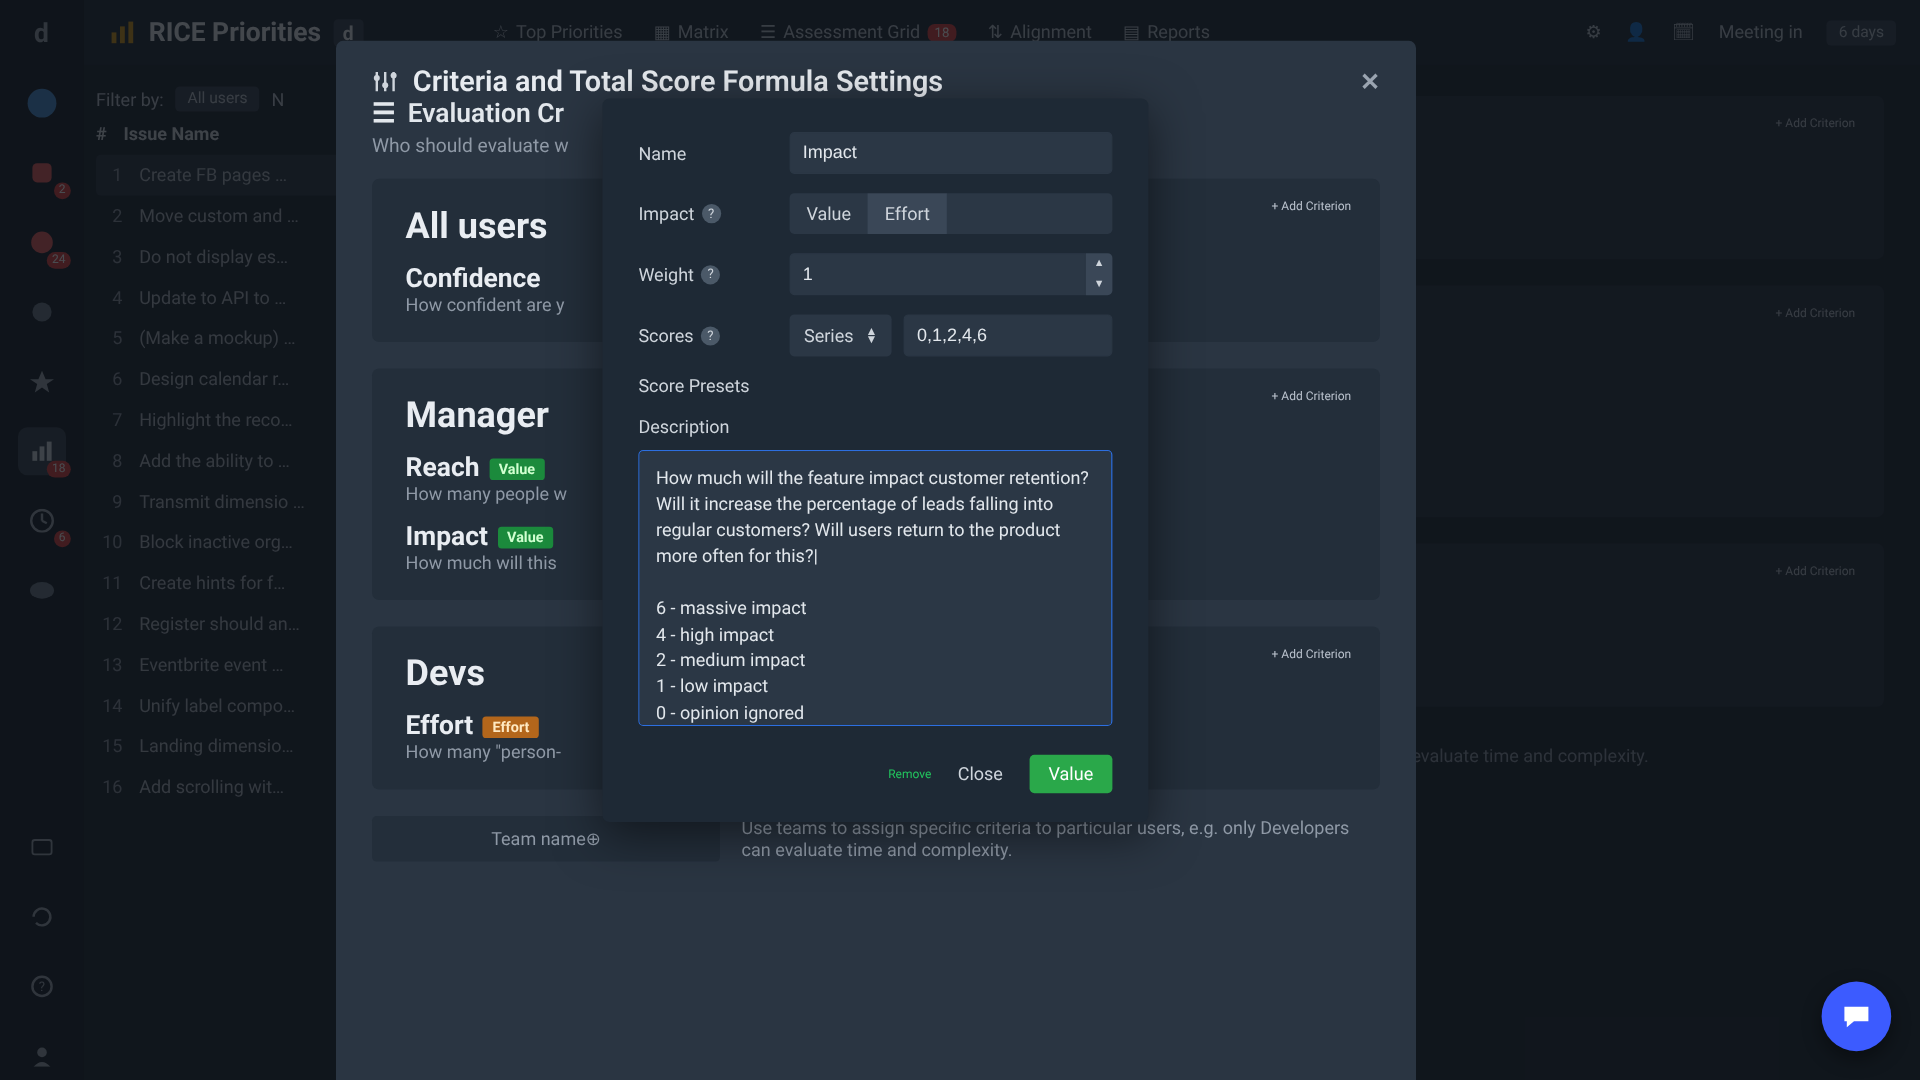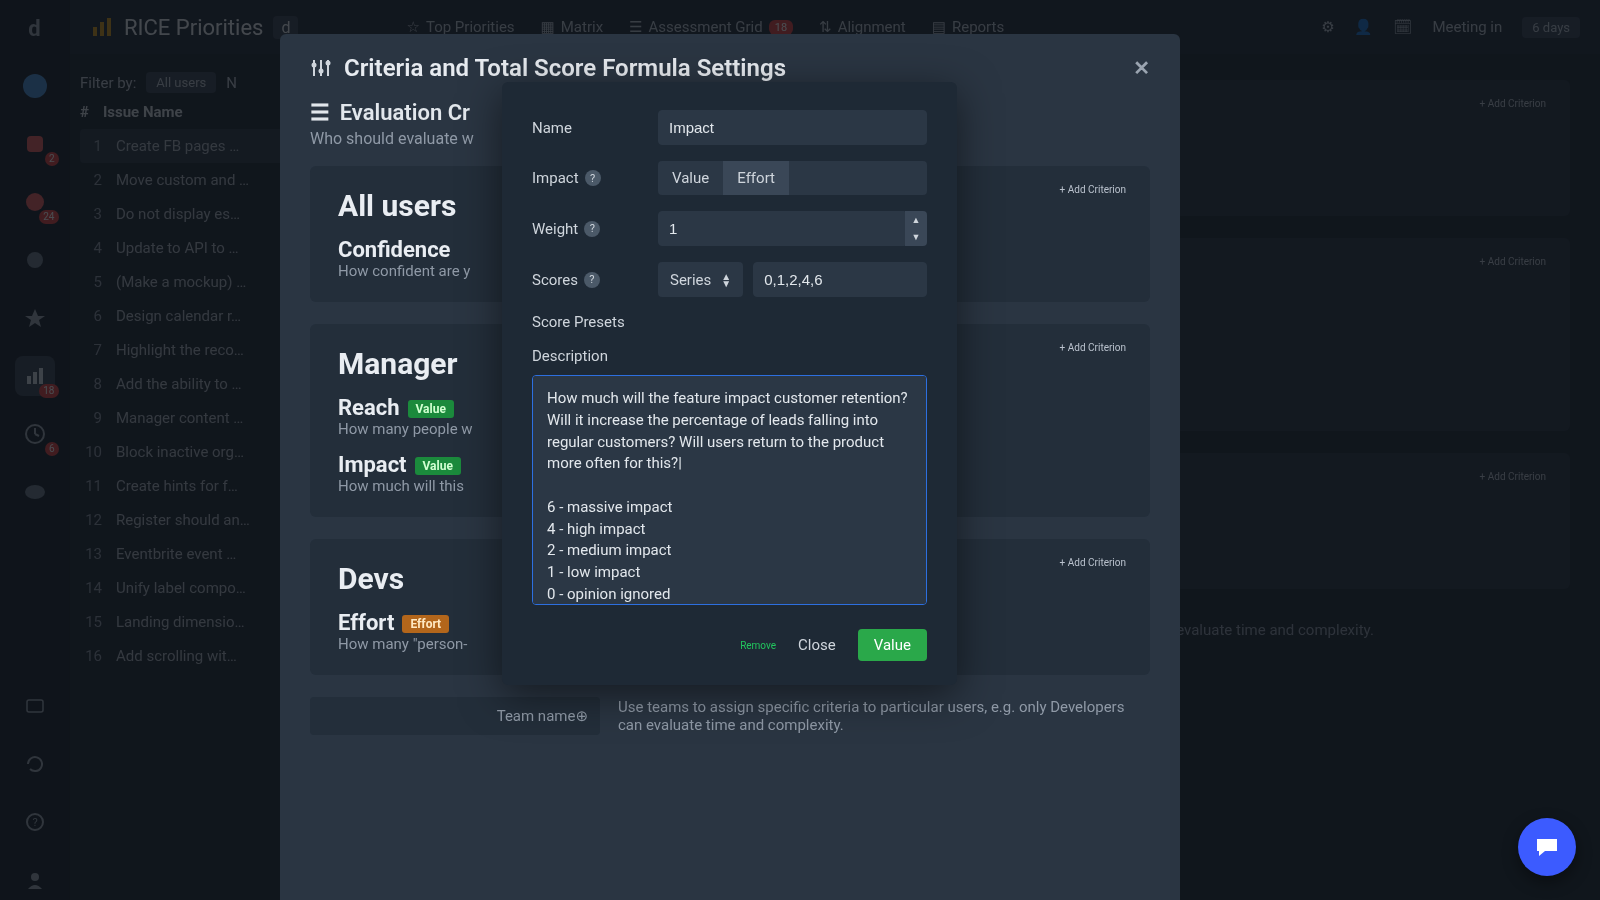--- a/index.html
+++ b/index.html
@@ -70,21 +70,21 @@
     gap: 22px;
     background: #232d3a;
     font-size: 15px;
     color: #b8c1cc;
   }
   .top-title {
     display: flex;
     align-items: center;
     gap: 10px;
     font-size: 22px;
-    font-weight: normal;
+    font-weight: bold;
     color: #e6ebf0;
     margin-right: 6px;
   }
   .top-tabs {
     display: flex;
     gap: 26px;
     margin-left: 80px;
   }
   .top-tab { display: flex; align-items: center; gap: 6px; cursor: pointer;}
   .top-tab .tb-badge {
@@ -191,38 +191,37 @@
     margin-top:14px;
   }
   .criteria-group .sub { color:#8f99a6; font-size:15px;}
   .tag-val { background:#1b8a3c; color:#d0ffd0; font-size:12px; padding:2px 8px; border-radius:3px; margin-left:8px; vertical-align:middle;}
   .tag-eff { background:#b3661b; color:#ffe9c2; font-size:12px; padding:2px 8px; border-radius:3px; margin-left:8px; vertical-align:middle;}
   .add-crit { position:absolute; right:24px; top:18px; color:#bac2cd; font-size:10px;}
   .team-input-row {
     display:flex; align-items:center; gap:18px; margin-top:12px;
   }
   .team-input {
-    width:290px; padding:10px 12px; background:#2a3542; border-radius:4px; color:#8f99a6; font-size:15px; display:flex; align-items:center; justify-content:flex-end;
+    width:290px; padding:10px 12px; background:#2a3542; border-radius:4px; color:#8f99a6; font-size:15px; display:flex; align-items:center; justify-content:center;
   }
   .team-hint { color:#8f99a6; font-size:15px; flex:1;}
   
   .dim {
     position:absolute; inset:0; background:rgba(12,16,22,0.75);
   }
   
   .modal-outer {
     position:absolute; top:34px; left:280px; width:900px; height:calc(100% - 34px);
     background:#2a3542;
     border-radius:6px 6px 0 0;
     padding:20px 30px 20px 30px;
     overflow:hidden;
   }
   .modal-outer-header {
     display:flex; align-items:center; gap:12px; font-size:24px; font-weight:600; color:#e7ebf0;
-    margin-bottom:18px;
   }
   .modal-close {
     margin-left:auto; color:#9aa4b0; font-size:20px; cursor:pointer;
   }
   .eval-head {
     display:flex; align-items:center; gap:10px; font-size:22px; font-weight:600; color:#e2e7ec;
   }
   
   .dialog {
     position:absolute;
@@ -457,21 +456,21 @@
             <div class="issue-row">
               <span class="issue-num">7</span>
               <span>Highlight the reco…</span>
             </div>
             <div class="issue-row">
               <span class="issue-num">8</span>
               <span>Add the ability to …</span>
             </div>
             <div class="issue-row">
               <span class="issue-num">9</span>
-              <span>Manager content …</span>
+              <span>Transmit dimensio …</span>
             </div>
             <div class="issue-row">
               <span class="issue-num">10</span>
               <span>Block inactive org…</span>
             </div>
             <div class="issue-row">
               <span class="issue-num">11</span>
               <span>Create hints for f…</span>
             </div>
             <div class="issue-row">

